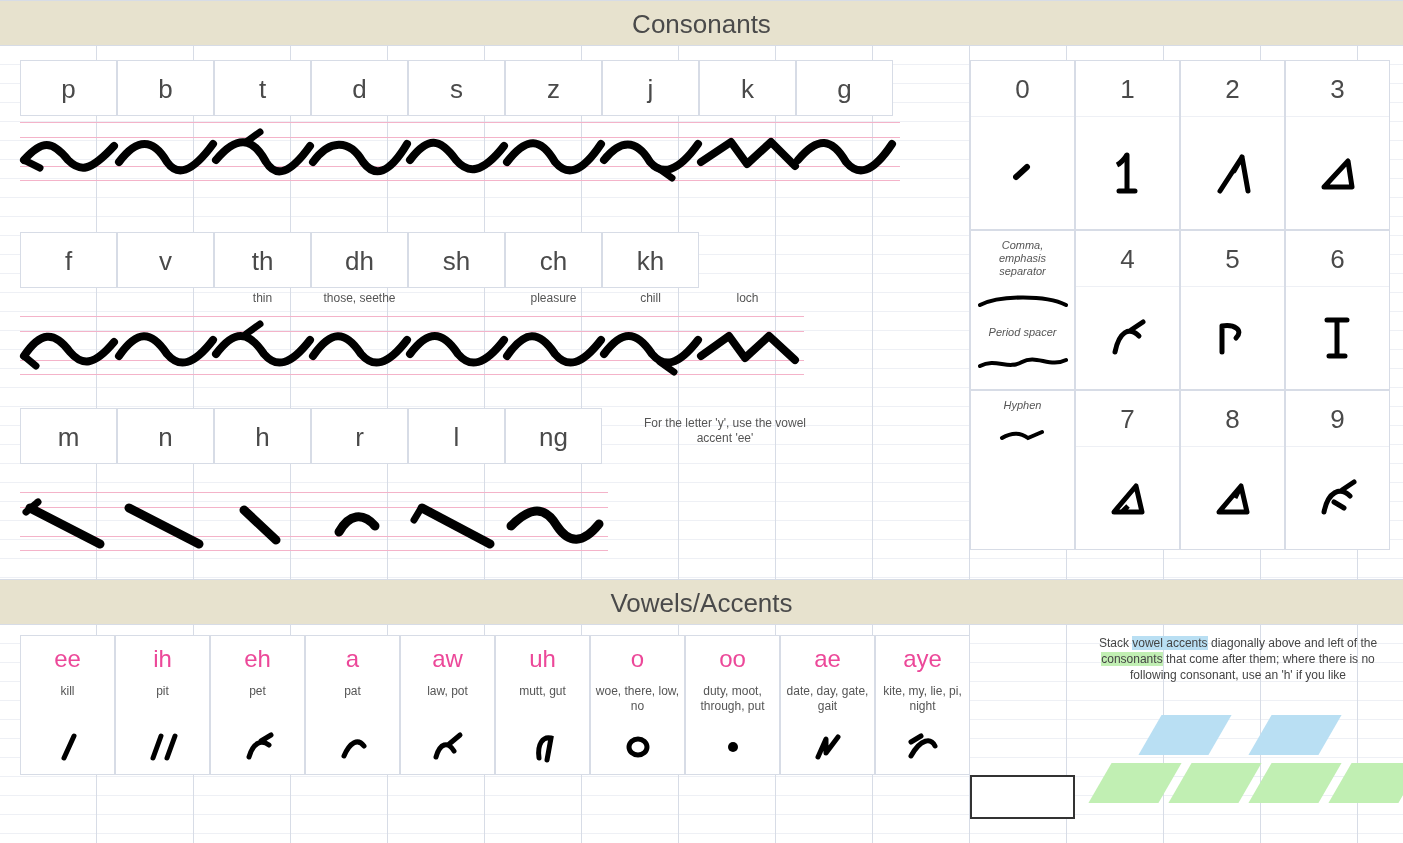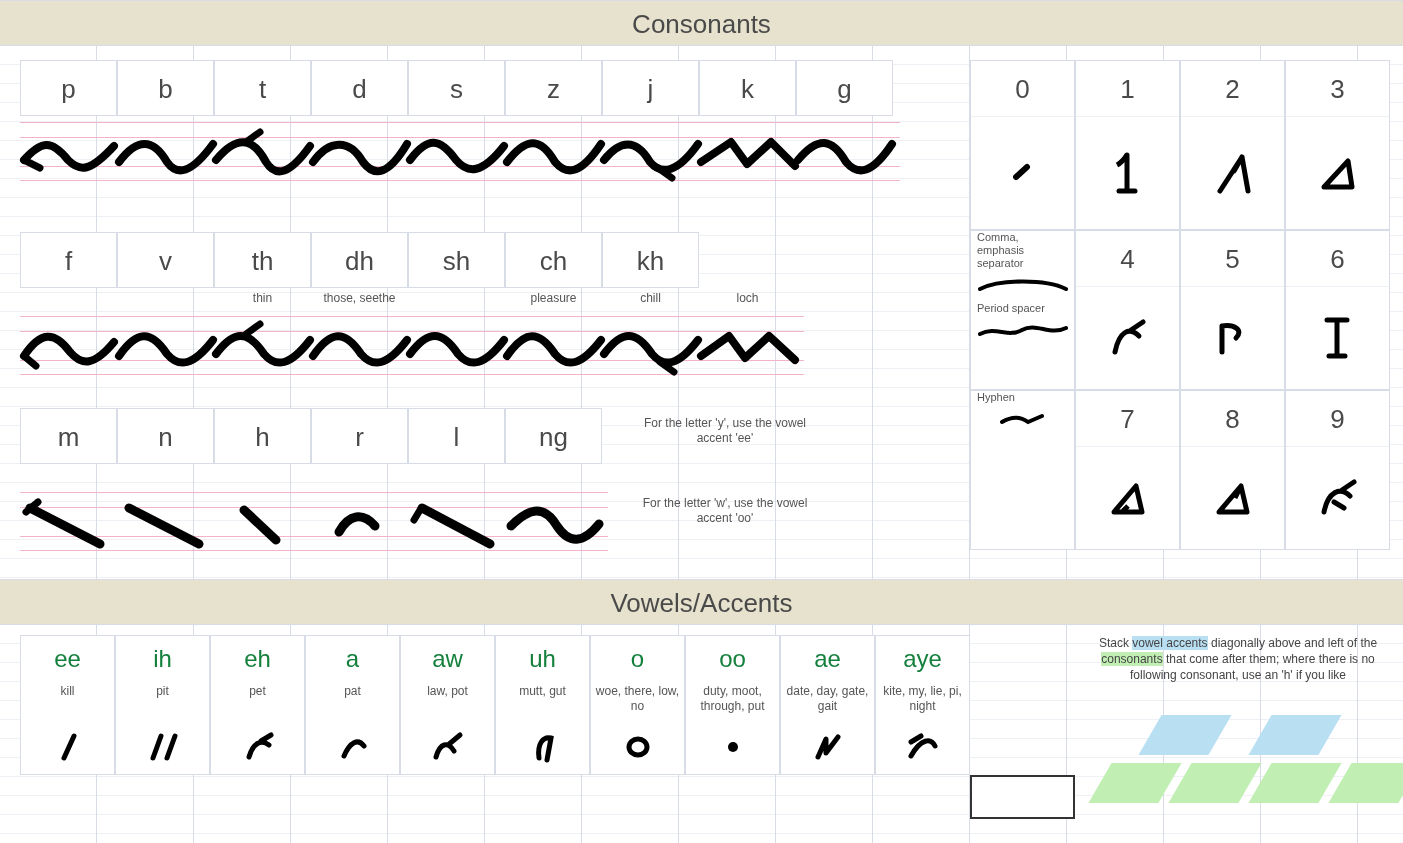--- a/index.html
+++ b/index.html
@@ -91,40 +91,40 @@
     left: 970px;
     top: 14px;
     width: 420px;
   }
   .num-row { display:flex; height: 170px; }
   .num-row.short { height: 160px; }
   .num-col { width: 105px; border: 1px solid #d7dce6; background:#fff; display:flex; flex-direction:column; }
   .num-head { height:56px; text-align:center; font-size:26px; line-height:56px; color:#4a4a4a; border-bottom:1px solid #eef0f5;}
   .num-glyph { flex:1; display:flex; align-items:center; justify-content:center; font-family: Georgia, serif; font-size:36px; color:#000; }
   .punct-col { width:105px; border:1px solid #d7dce6; background:#fff; display:flex; flex-direction:column; }
-  .punct-label { font-size:11px; color:#555; padding:0 6px; line-height:13px; }
+  .punct-label { font-size:11px; text-align:center; color:#555; padding:8px 6px; line-height:13px;font-style:italic; }
   .punct-glyph { height:32px; display:flex; align-items:center; justify-content:center; }
   .punct-glyph svg { overflow:visible; }
 
   
   #vowels-area { height: 220px; position: relative; }
   .vowel-table {
     position: absolute;
     left: 20px;
     top: 10px;
     display: flex;
   }
   .vowel-col {
     width: 95px;
     border: 1px solid #d7dce6;
     background: #fff;
     display: flex;
     flex-direction: column;
   }
-  .vowel-col .vh { height: 46px; text-align:center; font-size: 24px; line-height:46px; color:#15803d; }
+  .vowel-col .vh { height: 46px; text-align:center; font-size: 24px; line-height:46px; color:#ec4899; }
   .vowel-col .vhint { height: 38px; text-align:center; font-size: 12px; color:#555; line-height: 15px; padding: 2px 4px; }
   .vowel-col .vglyph { height: 54px; display:flex; align-items:center; justify-content:center; font-family:Georgia,serif; font-size:30px; color:#000;}
 
   .stack-hint {
     position: absolute;
     left: 1085px;
     top: 10px;
     width: 306px;
     font-size: 12px;
     text-align: center;
@@ -347,21 +347,20 @@
         <div class="g">
             <svg width="94" height="60">
               <path d="M4 34 C24 14,38 14,50 34 C62 52,76 52,92 32" stroke="#000" stroke-width="9" fill="none" stroke-linecap="round"></path>
             </svg>
           </div>
       </div>
     </div>
   </div>
 
   <div class="note-box" style="left:640px; top:370px;">For the letter 'y', use the vowel accent 'ee'</div>
-  <div class="note-box" style="left:640px; top:450px;">For the letter 'w', use the vowel accent 'oo'</div>
 
   <div class="num-panel">
     <div class="num-row">
       <div class="num-col">
           <div class="num-head">0</div>
         <div class="num-glyph">
             <svg width="20" height="20">
               <path d="M3 14 L14 4" stroke="#000" stroke-width="6" stroke-linecap="round"></path>
             </svg>
           </div>

